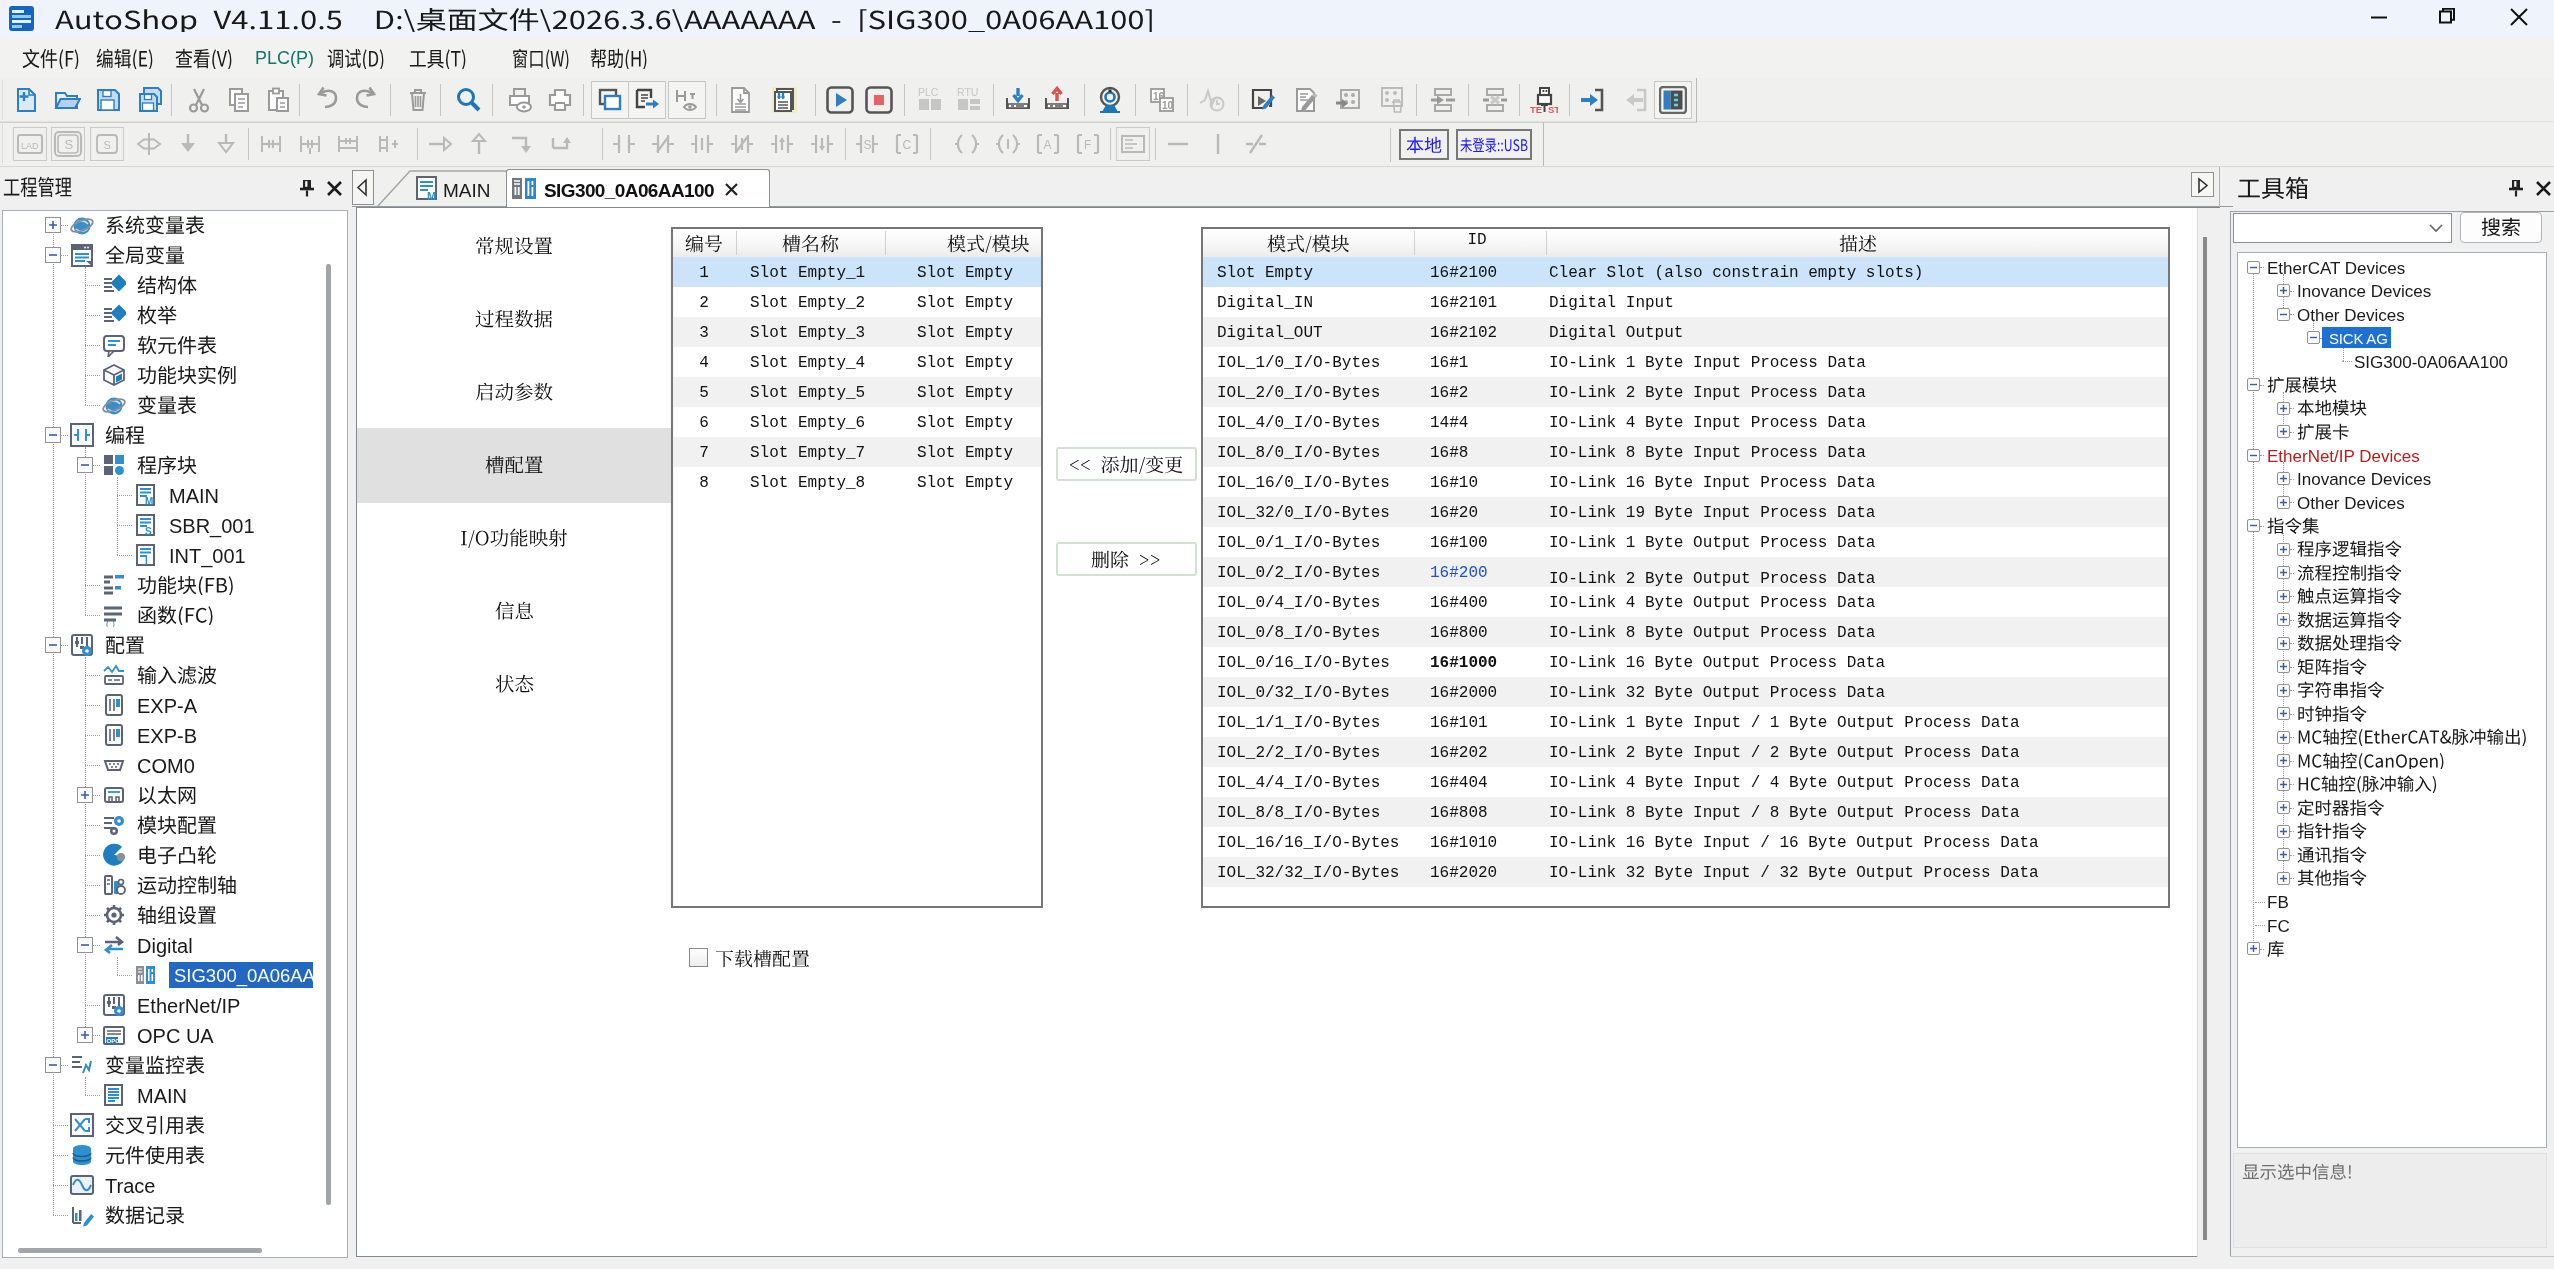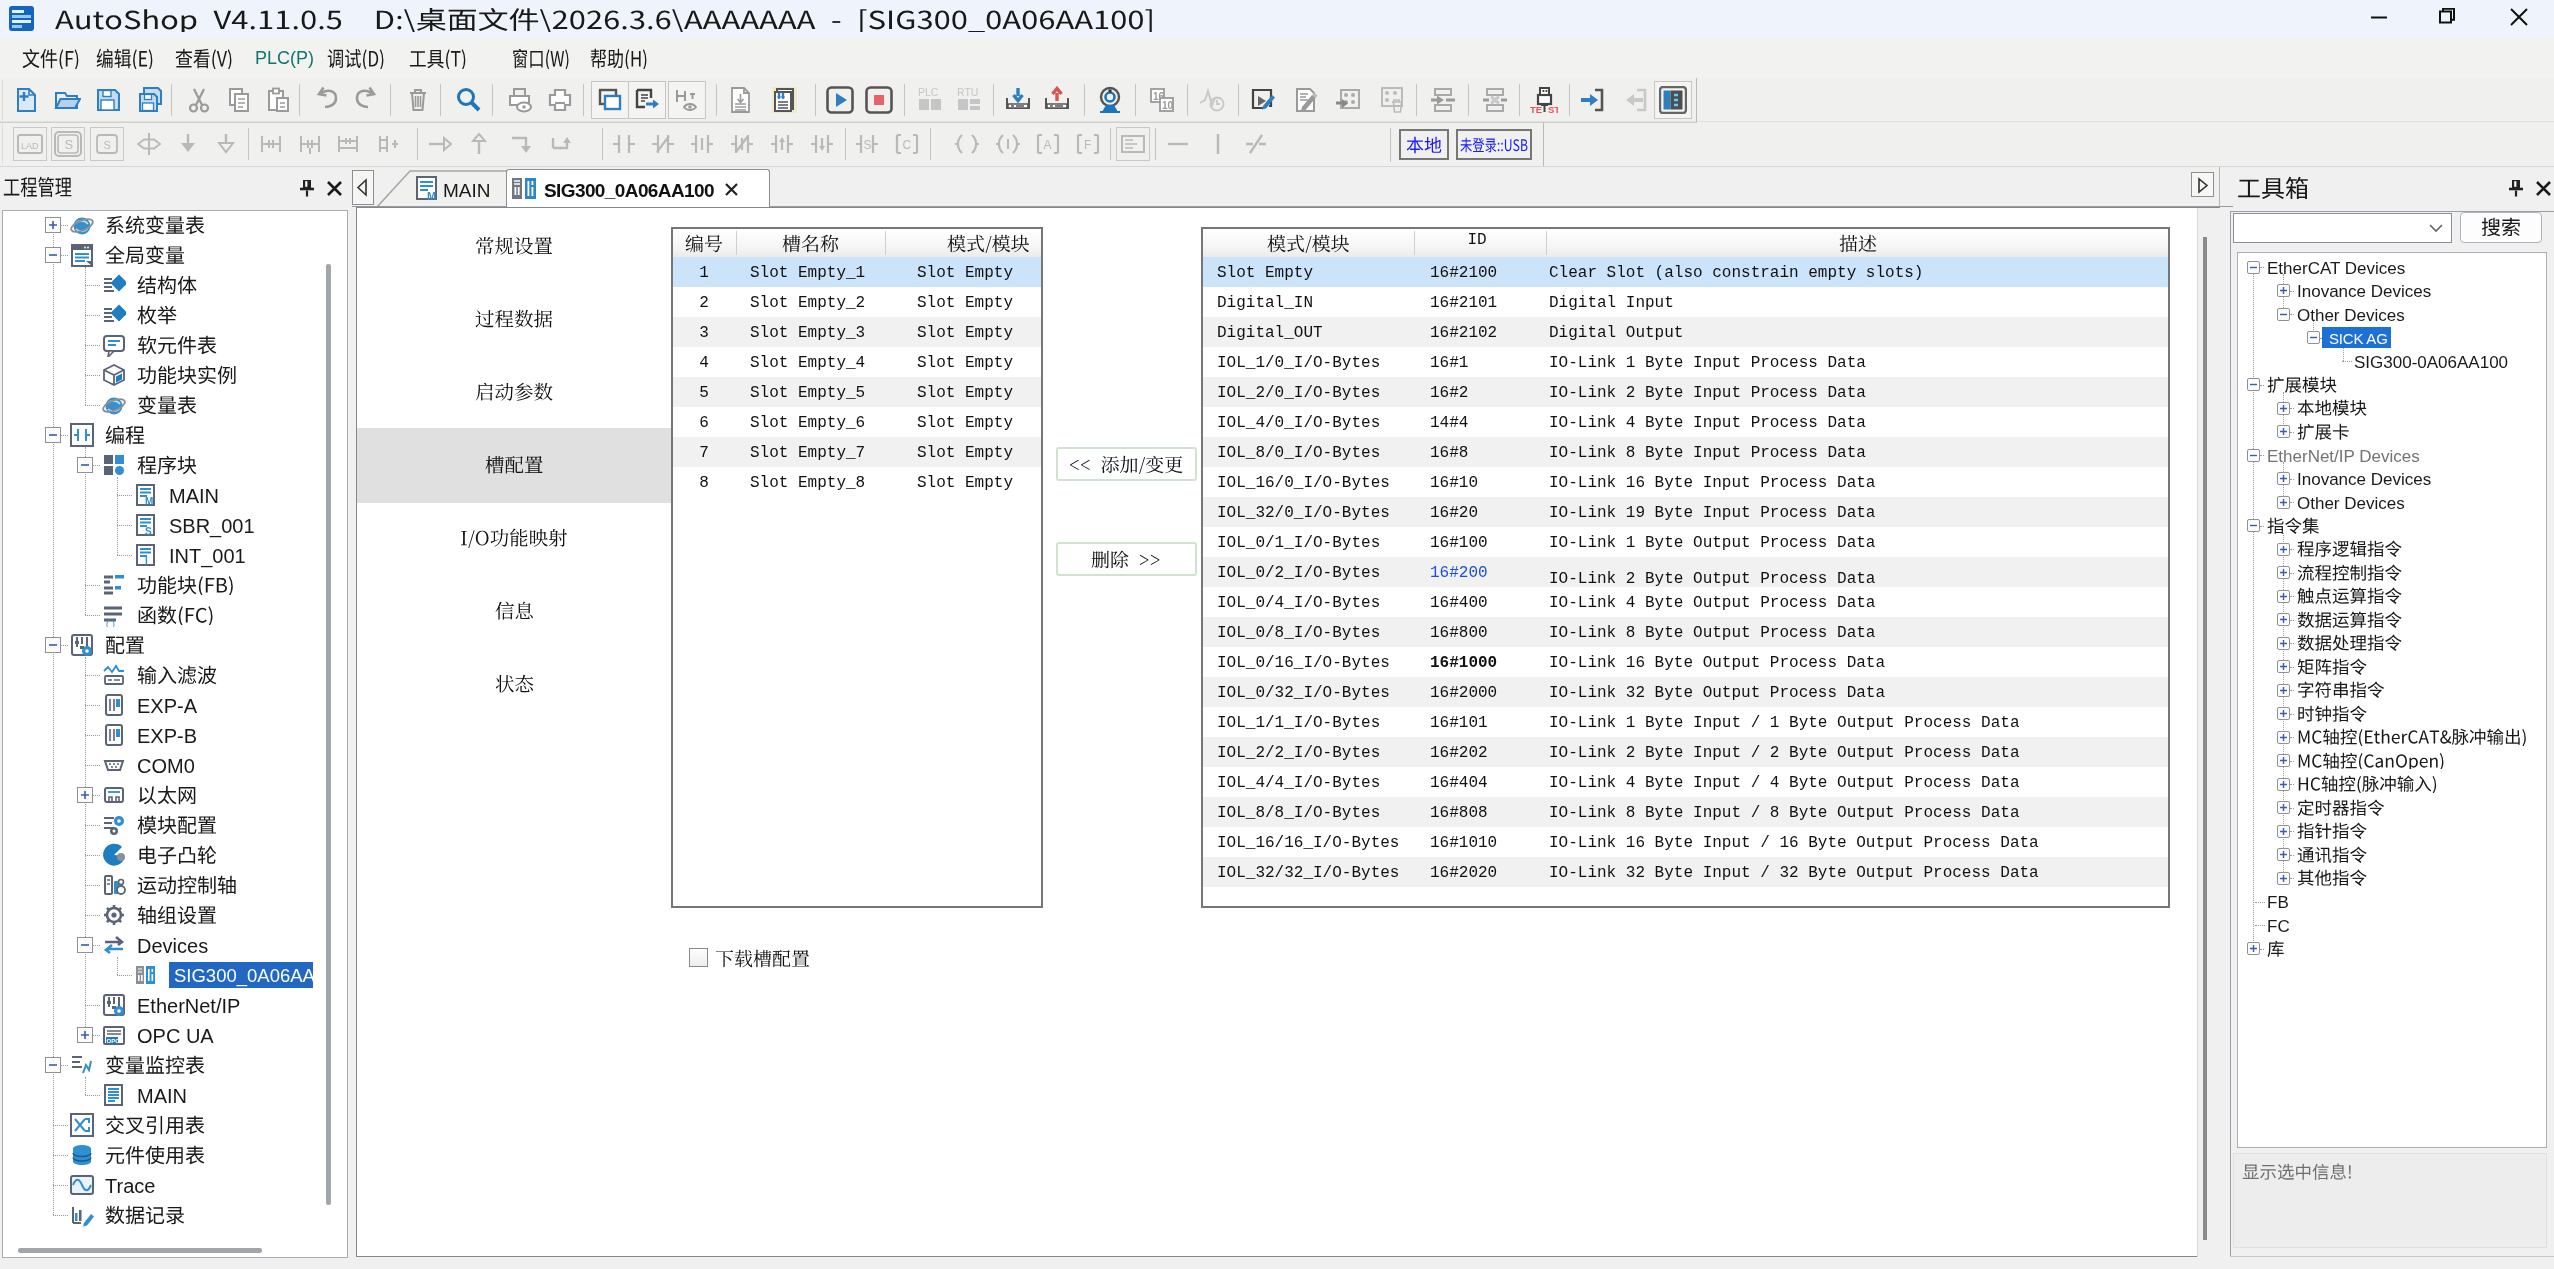--- a/index.html
+++ b/index.html
@@ -828,21 +828,21 @@
     </svg></div>
 <div style="position:absolute;left:93px;top:945px;width:7px;height:0;border-top:1px dotted #9a9a9a"></div>
 <div style="position:absolute;left:77px;top:937px;width:16px;height:16px;background:#fcfcfc;border:1px solid #8e9199;box-sizing:border-box;"></div>
 <svg style="position:absolute;left:77px;top:937px" width="16" height="16" viewBox="0 0 16 16">
     <path d="M4 8h8" stroke="#3a5da8" stroke-width="1.6"></path>
   </svg>
 <svg style="position:absolute;left:102px;top:933px" width="24" height="24" viewBox="0 0 24 24">
     <path d="M3 9h15M14 4l6 5-4 3" fill="none" stroke="#5b6378" stroke-width="2.6"></path>
     <path d="M21 16H6M10 12l-6 5 4 3" fill="none" stroke="#2f8fd0" stroke-width="2.6"></path>
   </svg>
-<div style="position:absolute;font-family:'Liberation Sans',sans-serif;font-size:20px;color:#1a1a1a;white-space:pre;line-height:24px;left:137px;top:934.0px;">Devices</div>
+<div style="position:absolute;font-family:'Liberation Sans',sans-serif;font-size:20px;color:#1a1a1a;white-space:pre;line-height:24px;left:137px;top:934.0px;">Digital</div>
 <div style="position:absolute;left:117px;top:975px;width:15px;height:0;border-top:1px dotted #9a9a9a"></div>
 <svg style="position:absolute;left:134px;top:963px" width="24" height="24" viewBox="0 0 24 24">
     <rect x="2" y="3" width="8" height="18" fill="#8a8f98"></rect>
     <path d="M4 6h4M4 9h4" stroke="#fff" stroke-width="1.2"></path>
     <rect x="4" y="12" width="1.6" height="6" fill="#fff"></rect>
     <rect x="7" y="12" width="1.6" height="6" fill="#fff"></rect>
     <rect x="12" y="3" width="9" height="18" fill="#2f8fd0"></rect>
     <rect x="14" y="6" width="1.6" height="12" fill="#fff"></rect>
     <rect x="17.5" y="6" width="1.6" height="3" fill="#fff"></rect>
     <rect x="17.5" y="11" width="1.6" height="7" fill="#fff"></rect>
@@ -1272,21 +1272,21 @@
 <div style="position:absolute;left:2297.0px;top:422.8px;line-height:0;"><svg style="fill:#1a1a1a;" width="52.5" height="17.5" viewBox="0 0 600 200">
       <use href="#gcG" x="0" y="176"></use>
       <use href="#gcH" x="200" y="176"></use>
       <use href="#gcI" x="400" y="176"></use>
     </svg></div>
 <div style="position:absolute;left:2260px;top:455.0px;width:4px;height:0;border-top:1px dotted #9a9a9a"></div>
 <div style="position:absolute;left:2246.5px;top:448.5px;width:13px;height:13px;background:#fcfcfc;border:1px solid #8e9199;box-sizing:border-box;border-radius:2px;"></div>
 <svg style="position:absolute;left:2246.5px;top:448.5px" width="13" height="13" viewBox="0 0 13 13">
     <path d="M3 6.5h7" stroke="#3a5da8" stroke-width="1.4"></path>
   </svg>
-<div style="position:absolute;font-family:'Liberation Sans',sans-serif;font-size:17px;color:#737373;white-space:pre;line-height:21px;left:2267px;top:445.5px;">EtherNet/IP Devices</div>
+<div style="position:absolute;font-family:'Liberation Sans',sans-serif;font-size:17px;color:#b91c1c;white-space:pre;line-height:21px;left:2267px;top:445.5px;">EtherNet/IP Devices</div>
 <div style="position:absolute;left:2290px;top:478.5px;width:4px;height:0;border-top:1px dotted #9a9a9a"></div>
 <div style="position:absolute;left:2276.5px;top:472.0px;width:13px;height:13px;background:#fcfcfc;border:1px solid #8e9199;box-sizing:border-box;border-radius:2px;"></div>
 <svg style="position:absolute;left:2276.5px;top:472.0px" width="13" height="13" viewBox="0 0 13 13">
     <path d="M3 6.5h7M6.5 3v7" stroke="#3a5da8" stroke-width="1.4"></path>
   </svg>
 <div style="position:absolute;font-family:'Liberation Sans',sans-serif;font-size:17px;color:#1a1a1a;white-space:pre;line-height:21px;left:2297px;top:469.0px;">Inovance Devices</div>
 <div style="position:absolute;left:2290px;top:502.0px;width:4px;height:0;border-top:1px dotted #9a9a9a"></div>
 <div style="position:absolute;left:2276.5px;top:495.5px;width:13px;height:13px;background:#fcfcfc;border:1px solid #8e9199;box-sizing:border-box;border-radius:2px;"></div>
 <svg style="position:absolute;left:2276.5px;top:495.5px" width="13" height="13" viewBox="0 0 13 13">
     <path d="M3 6.5h7M6.5 3v7" stroke="#3a5da8" stroke-width="1.4"></path>

